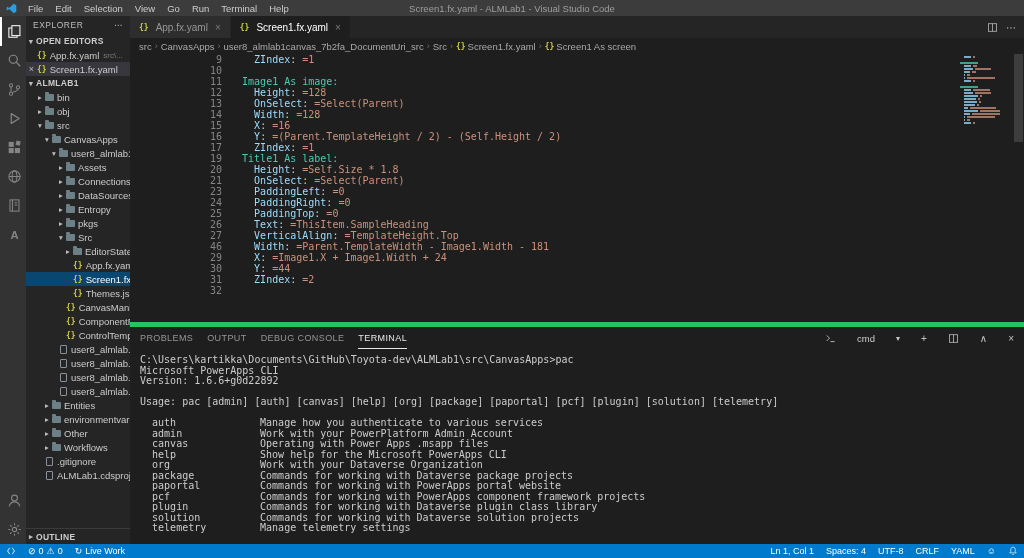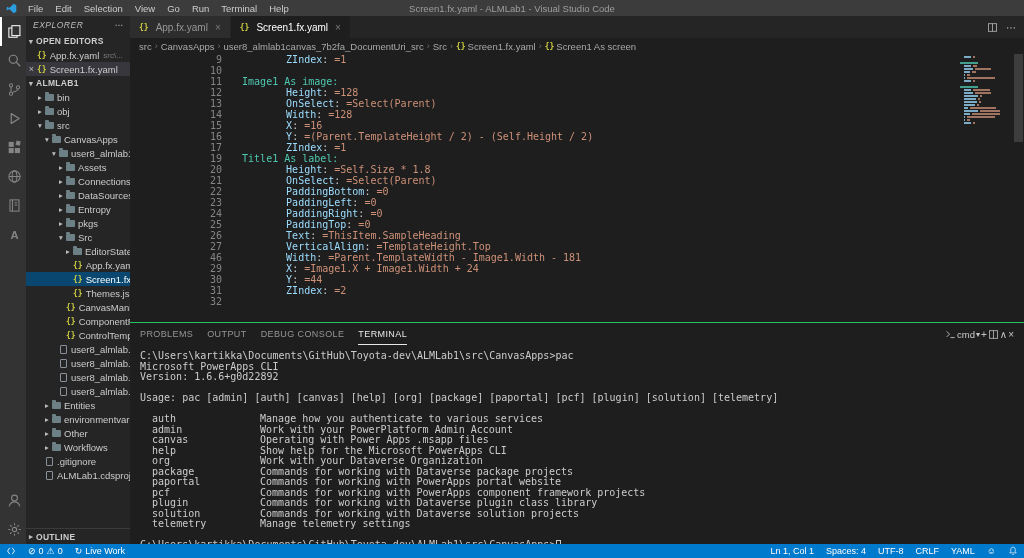--- a/index.html
+++ b/index.html
@@ -21,21 +21,21 @@
 
   
   .activitybar{width:26px;background:#333333;display:flex;flex-direction:column;align-items:stretch;padding-top:1px;flex:none;}
   .activity-item{height:29px;display:flex;align-items:center;justify-content:center;color:#858585;border-left:2px solid transparent;}
   .activity-item.active{color:#ffffff;border-left-color:#ffffff;}
   .activity-item svg{width:15px;height:15px;}
   .activity-spacer{flex:1;}
 
   
   .sidebar{width:104px;background:#252526;font-size:9.5px;display:flex;flex-direction:column;flex:none;overflow:hidden;}
-  .sidebar-title{height:18px;display:flex;align-items:center;justify-content:space-between;padding:0 7px;font-size:8.5px;color:#bbbbbb;letter-spacing:.5px;flex:none;font-style:italic;}
+  .sidebar-title{height:18px;display:flex;align-items:center;justify-content:space-between;padding:0 7px;font-size:8.5px;color:#bbbbbb;letter-spacing:.5px;flex:none;}
   .section-header{height:14px;display:flex;align-items:center;font-weight:bold;font-size:8.5px;color:#cccccc;letter-spacing:.3px;flex:none;white-space:nowrap;overflow:hidden;}
   .chevron{width:10px;flex:none;text-align:center;font-size:7.5px;color:#bcbcbc;}
   .row{height:14px;display:flex;align-items:center;white-space:nowrap;overflow:hidden;flex:none;}
   .row .label{overflow:hidden;}
   .row.selected{background:#094771;color:#ffffff;}
   .row.active-oe{background:#37373d;}
   .oe-close{width:11px;flex:none;text-align:center;color:#bbbbbb;font-size:9px;}
   .detail{color:#7b7b7b;font-size:8px;margin-left:4px;}
   .folder-glyph{width:9px;height:7px;background:#6d8086;border-radius:1px;position:relative;margin-right:3px;flex:none;}
   .folder-glyph::before{content:"";position:absolute;top:-2px;left:0;width:4px;height:2px;background:#6d8086;border-radius:1px 1px 0 0;}
@@ -55,37 +55,37 @@
   .tabs-actions svg{width:11px;height:11px;}
   .breadcrumb{height:16px;display:flex;align-items:center;font-size:9.5px;color:#a9a9a9;padding-left:9px;flex:none;white-space:nowrap;overflow:hidden;}
   .crumb{display:inline-flex;align-items:center;}
   .crumb-sep{color:#6e6e6e;margin:0 3px;font-size:9px;}
   .braces.sym{margin-right:2px;}
 
   .editor-body{flex:1;position:relative;overflow:hidden;font-family:"DejaVu Sans Mono",monospace;font-size:10px;line-height:11px;}
   .code-line{display:flex;height:11px;}
   .gutter{width:100px;flex:none;text-align:right;padding-right:8px;color:#858585;}
   .code-text{white-space:pre;}
-  .tok-key{color:#9cdcfe;margin-left:32px;}
+  .tok-key{color:#9cdcfe;}
   .tok-punc{color:#cccccc;}
   .tok-val{color:#ce9178;}
   .tok-decl{color:#4ec9b0;}
   .minimap{position:absolute;top:2px;right:12px;width:56px;bottom:0;}
   .mm-line{height:2px;margin-bottom:1px;display:flex;}
   .mm-line span{height:2px;display:block;opacity:.75;}
   .scrollbar-v{position:absolute;top:0;right:0;width:11px;bottom:0;}
   .scrollbar-v .slider{position:absolute;top:0;right:1px;width:9px;height:88px;background:rgba(121,121,121,.35);}
 
   
-  .panel{height:222px;border-top:1px solid #22c55e;display:flex;flex-direction:column;flex:none;}
+  .panel{height:222px;border-top:5px solid #22c55e;display:flex;flex-direction:column;flex:none;}
   .panel-header{height:22px;display:flex;align-items:center;justify-content:space-between;padding:0 10px;flex:none;}
   .panel-tabs{display:flex;gap:14px;height:100%;align-items:stretch;font-size:9px;color:#969696;letter-spacing:.4px;}
   .panel-tab{display:flex;align-items:center;border-bottom:1px solid transparent;cursor:default;}
   .panel-tab.active{color:#e7e7e7;border-bottom-color:#e7e7e7;}
-  .panel-actions{display:flex;align-items:center;gap:1px;color:#c5c5c5;font-size:10px;text-align:right;}
+  .panel-actions{display:flex;align-items:center;gap:21px;color:#c5c5c5;font-size:10px;text-align:right;}
   .panel-actions svg{width:11px;height:11px;}
   .shell-label{font-size:9.5px;color:#cccccc;}
   .caret{font-size:8px;}
   .terminal{flex:1;padding:6px 0 0 10px;font-family:"DejaVu Sans Mono",monospace;font-size:10px;line-height:10.5px;color:#cccccc;overflow:hidden;}
   .term-line{white-space:pre;height:10.5px;}
   .term-name{display:inline-block;width:108px;}
   .cursor{display:inline-block;width:5px;height:9px;border:1px solid #cccccc;vertical-align:-1px;margin-left:1px;}
 
   
   .statusbar{height:14px;background:#007acc;color:#ffffff;display:flex;align-items:center;justify-content:space-between;font-size:9px;flex:none;}
@@ -460,24 +460,20 @@
             <div class="gutter">19</div>
             <div class="code-text">  <span class="tok-decl">Title1 As label:</span></div>
           </div>
           <div class="code-line">
             <div class="gutter">20</div>
             <div class="code-text">    <span class="tok-key">Height</span><span class="tok-punc">: </span><span class="tok-val">=Self.Size * 1.8</span></div>
           </div>
           <div class="code-line">
             <div class="gutter">21</div>
             <div class="code-text">    <span class="tok-key">OnSelect</span><span class="tok-punc">: </span><span class="tok-val">=Select(Parent)</span></div>
-          </div>
-          <div class="code-line">
-            <div class="gutter">22</div>
-            <div class="code-text">    <span class="tok-key">PaddingBottom</span><span class="tok-punc">: </span><span class="tok-val">=0</span></div>
           </div>
           <div class="code-line">
             <div class="gutter">23</div>
             <div class="code-text">    <span class="tok-key">PaddingLeft</span><span class="tok-punc">: </span><span class="tok-val">=0</span></div>
           </div>
           <div class="code-line">
             <div class="gutter">24</div>
             <div class="code-text">    <span class="tok-key">PaddingRight</span><span class="tok-punc">: </span><span class="tok-val">=0</span></div>
           </div>
           <div class="code-line">

